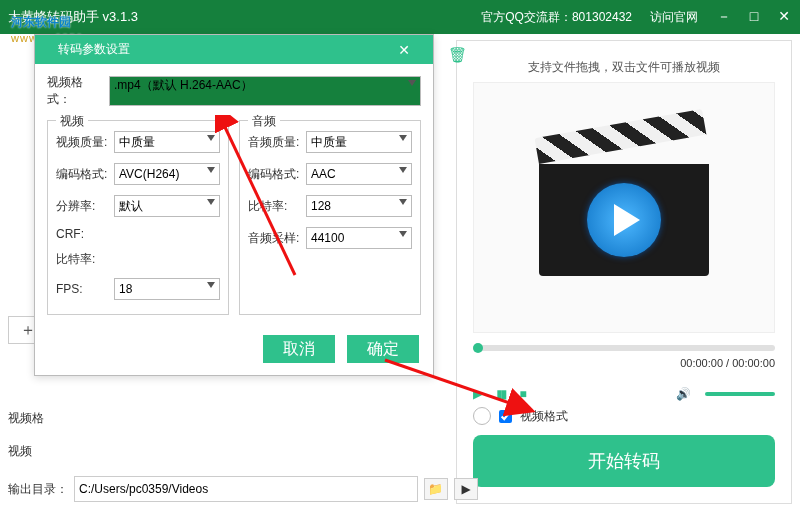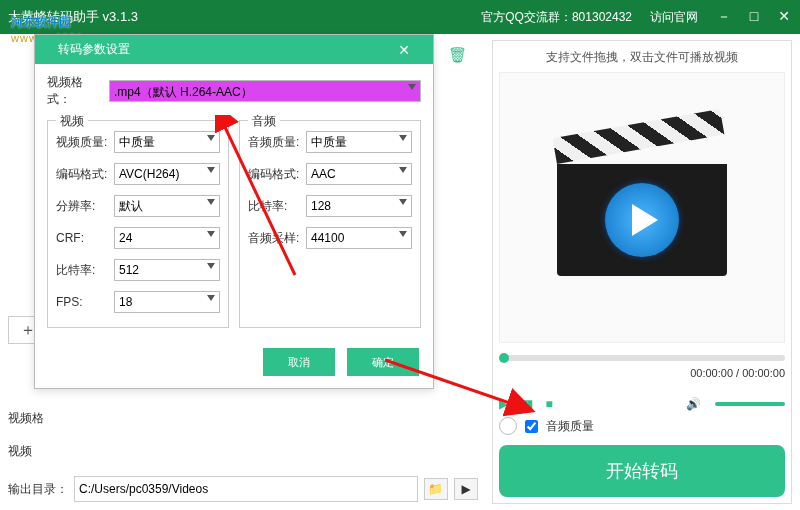--- a/index.html
+++ b/index.html
@@ -7,21 +7,21 @@
 .titlebar{height:34px;background:#15803d;display:flex;align-items:center;color:#fff;padding:2px 8px}
 .titlebar .title{flex:1;font-size:13px}
 .titlebar .links{display:flex;gap:18px;align-items:center;margin-right:8px}
 .titlebar .links span{cursor:pointer}
 .winbtns{display:flex;gap:14px;margin-left:10px}
 .winbtns span{width:16px;text-align:center;cursor:pointer;font-size:14px}
 .watermark{position:absolute;left:11px;top:6px;color:#0a84c9;font-size:22px;font-weight:bold;z-index:5;text-shadow:0 0 2px #fff}
 .watermark small{display:block;color:#d0a020;font-size:11px;font-weight:normal;letter-spacing:1px}
 .main{display:flex;padding:6px 8px;gap:8px;height:calc(100% - 34px)}
 .left{flex:1;position:relative}
-.right{width:300px;border:1px solid #ddd;padding:6px;display:flex;flex-direction:column}
+.right{width:336px;border:1px solid #ddd;padding:16px;display:flex;flex-direction:column}
 .right .hint{font-size:12px;color:#555;text-align:center;padding:2px 0 6px}
 .preview{flex:1;border:1px solid #eee;display:flex;align-items:center;justify-content:center;background:#fafafa;margin-bottom:6px}
 .clap{width:170px;height:140px;position:relative}
 .clap .top{width:170px;height:26px;background:repeating-linear-gradient(45deg,#222 0 12px,#f0f0f0 12px 24px);transform-origin:0 100%;transform:rotate(-10deg);position:absolute;top:0;border-radius:3px 3px 0 0}
 .clap .body{width:170px;height:112px;background:#1b1b1b;position:absolute;top:26px;border-radius:0 0 4px 4px;display:flex;align-items:center;justify-content:center}
 .playcircle{width:74px;height:74px;border-radius:50%;background:radial-gradient(circle,#4db8ff 0%,#0a6fc2 100%);display:flex;align-items:center;justify-content:center;box-shadow:0 0 6px rgba(0,120,255,.5)}
 .playtri{width:0;height:0;border-left:26px solid #fff;border-top:16px solid transparent;border-bottom:16px solid transparent;margin-left:6px}
 .slider{height:6px;background:#e0e0e0;border-radius:3px;position:relative;margin:6px 0}
 .slider .knob{width:10px;height:10px;border-radius:50%;background:#2fc18c;position:absolute;top:-2px;left:0}
 .timebar{font-size:11px;text-align:right;color:#333;margin-bottom:18px}
@@ -38,31 +38,31 @@
 .addbtn{position:absolute;left:8px;top:316px;width:40px;height:28px;border:1px solid #ccc;display:flex;align-items:center;justify-content:center;font-size:16px;color:#555;cursor:pointer}
 .trash{position:absolute;left:448px;top:46px;color:#2fc18c;font-size:15px;cursor:pointer}
 
 .dialog{position:absolute;left:34px;top:34px;width:400px;background:#fff;border:1px solid #bbb;z-index:10;box-shadow:0 2px 8px rgba(0,0,0,.15)}
 .dialog .dtitle{background:#2fc18c;color:#fff;padding:6px 23px;display:flex;align-items:center}
 .dialog .dtitle span:first-child{flex:1}
 .dclose{cursor:pointer;font-size:14px}
 .dbody{padding:10px 12px}
 .drow{display:flex;align-items:center;gap:6px;margin-bottom:12px}
 .drow label{width:56px;color:#333}
-.drow .sel{flex:1;height:22px;border:1px solid #bbb;display:flex;align-items:flex-end;padding:0 4px;position:relative;background:#d946ef}
+.drow .sel{flex:1;height:30px;border:1px solid #bbb;display:flex;align-items:flex-start;padding:0 4px;position:relative;background:#15803d}
 .drow .sel .arrow{position:absolute;right:4px;top:3px;width:0;height:0;border-left:4px solid transparent;border-right:4px solid transparent;border-top:6px solid #555}
 .cols{display:flex;gap:10px}
 .fset{flex:1;border:1px solid #ccc;padding:10px 8px 4px;position:relative}
 .fset .legend{position:absolute;top:-8px;left:8px;background:#fff;padding:0 4px;color:#333}
 .frow{display:flex;align-items:center;margin-bottom:10px;gap:4px}
 .frow label{width:54px;color:#333}
 .frow .sel{flex:1;height:22px;border:1px solid #bbb;display:flex;align-items:center;padding:0 4px;position:relative;background:#fff;font-size:12px}
 .frow .sel .arrow{position:absolute;right:4px;top:3px;width:0;height:0;border-left:4px solid transparent;border-right:4px solid transparent;border-top:6px solid #555}
 .dbtns{display:flex;justify-content:flex-end;gap:12px;padding:10px 14px 12px}
-.dbtns button{width:72px;height:28px;background:#2fc18c;color:#fff;border:none;cursor:pointer;font-size:11px}
+.dbtns button{width:72px;height:28px;background:#2fc18c;color:#fff;border:none;cursor:pointer;font-size:16px}
 
 .arrow-red{position:absolute;z-index:20;pointer-events:none}
 </style>
 </head>
 <body>
 
 <div class="watermark">
   <span>河东软件园</span>
   <small>www.pc0359.cn</small>
 </div>
@@ -103,21 +103,21 @@
       <span>▶</span>
       <span style="letter-spacing:-2px">▮▮</span>
       <span>■</span>
       <span class="spacer"></span>
       <span>🔊</span>
       <div class="vol"></div>
     </div>
     <div class="applyrow">
       <span class="globe"></span>
       <input type="checkbox" checked="" style="">
-      <span>音频质量</span>
+      <span>视频格式</span>
     </div>
     <div class="startbtn">开始转码</div>
   </div>
 </div>
 
 <span class="trash">🗑</span>
 <div class="addbtn">＋</div>
 
 <div class="bottom">
   <div class="row">
@@ -166,31 +166,23 @@
           </div>
         <div class="frow">
             <label>分辨率:</label>
             <div class="sel">
               <span>默认</span>
               <span class="arrow"></span>
             </div>
           </div>
         <div class="frow">
             <label>CRF:</label>
-            <div class="sel">
-              <span>24</span>
-              <span class="arrow"></span>
-            </div>
           </div>
         <div class="frow">
             <label>比特率:</label>
-            <div class="sel">
-              <span>512</span>
-              <span class="arrow"></span>
-            </div>
           </div>
         <div class="frow">
             <label>FPS:</label>
             <div class="sel">
               <span>18</span>
               <span class="arrow"></span>
             </div>
           </div>
       </div>
       <div class="fset">

